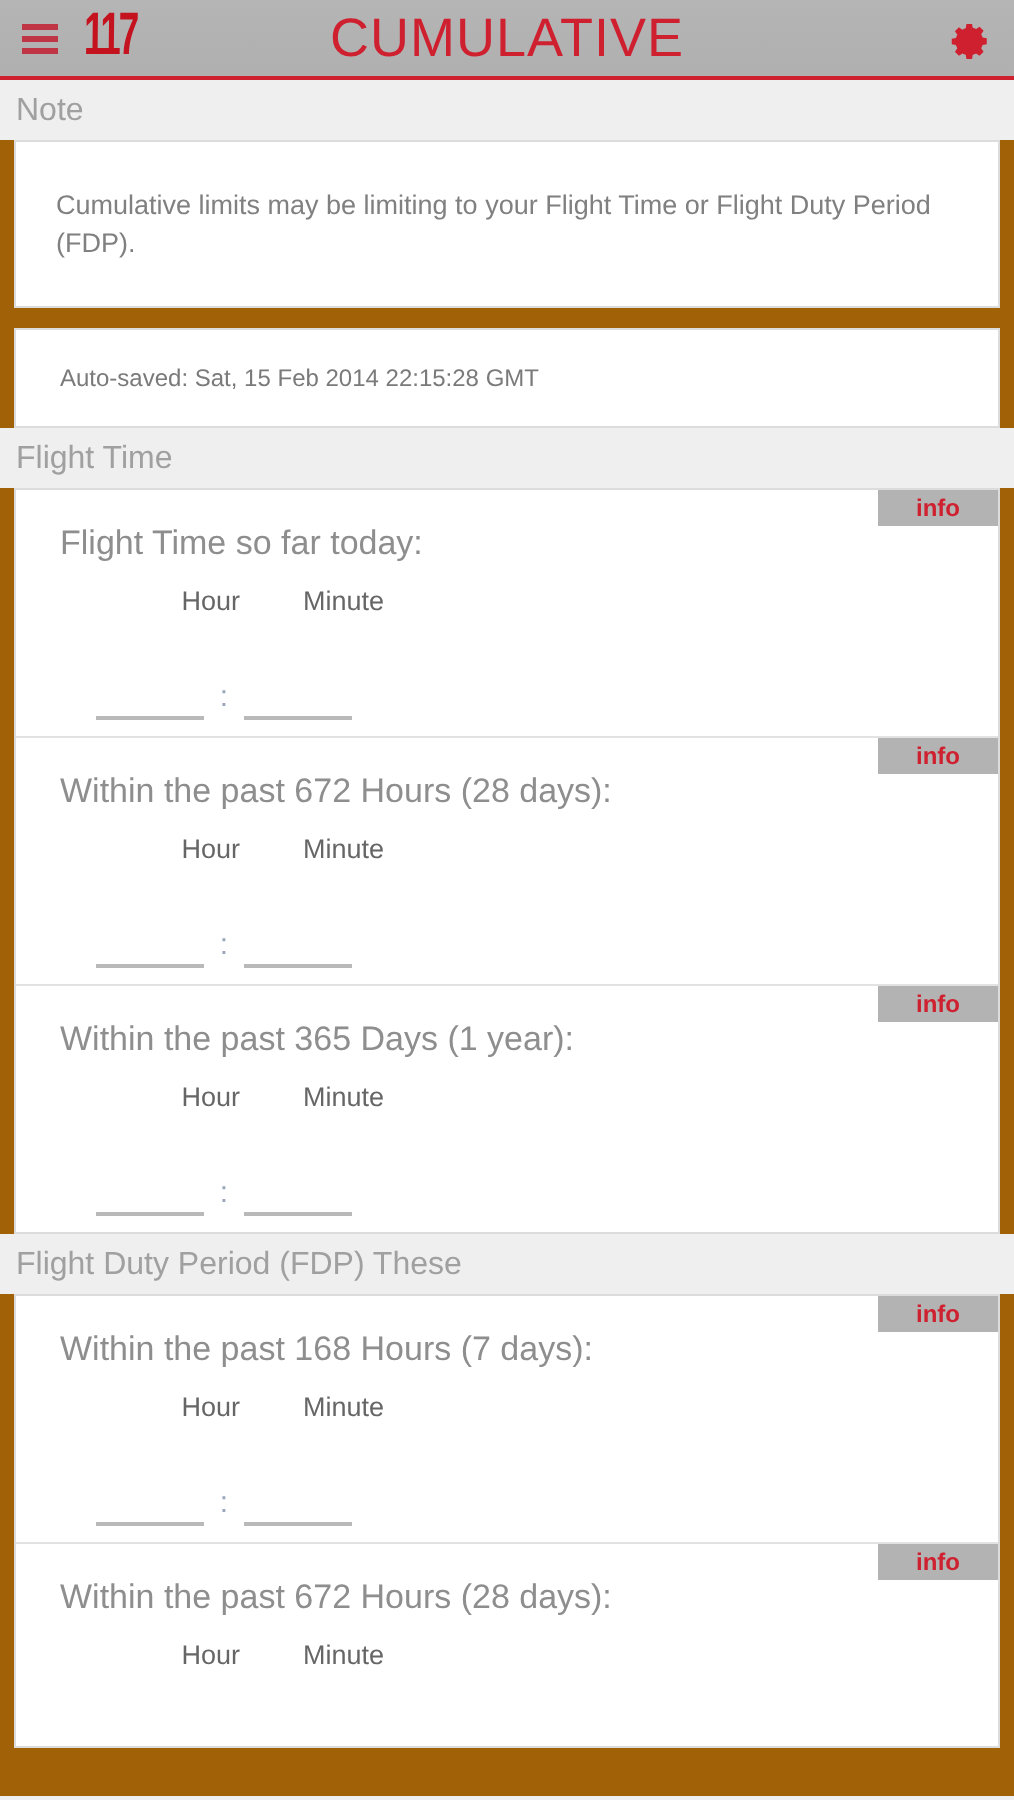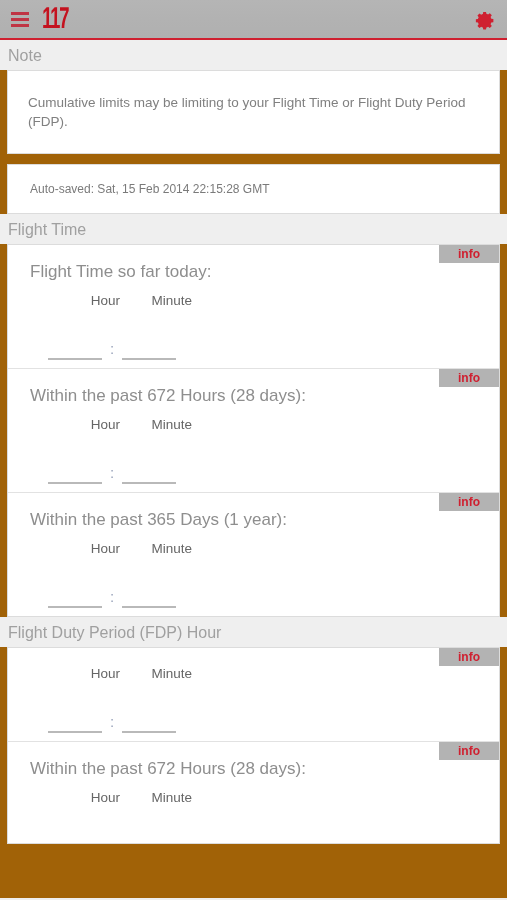--- a/index.html
+++ b/index.html
@@ -195,20 +195,21 @@
 </head>
 <body>
 
 <div class="appbar">
   <div class="menu-btn">
     <i></i>
     <i></i>
     <i></i>
   </div>
   <div class="brand">117</div>
+  <div class="apptitle">CUMULATIVE</div>
   <div class="gear-btn">
     <svg width="21" height="21" viewBox="0 0 24 24">
       <path fill="#cf2030" d="M12 8.2a3.8 3.8 0 1 0 0 7.6 3.8 3.8 0 0 0 0-7.6zm0 5.6a1.8 1.8 0 1 1 0-3.6 1.8 1.8 0 0 1 0 3.6z"></path>
       <path fill="#cf2030" d="M21 13.6v-3.2l-2.4-.4a6.9 6.9 0 0 0-.8-1.9l1.4-2-2.3-2.3-2 1.4a6.9 6.9 0 0 0-1.9-.8L12.6 2.3h-3.2L9 4.7a6.9 6.9 0 0 0-1.9.8l-2-1.4-2.3 2.3 1.4 2a6.9 6.9 0 0 0-.8 1.9l-2.4.4v3.2l2.4.4c.18.67.46 1.3.8 1.9l-1.4 2 2.3 2.3 2-1.4c.6.34 1.23.62 1.9.8l.4 2.4h3.2l.4-2.4c.67-.18 1.3-.46 1.9-.8l2 1.4 2.3-2.3-1.4-2c.34-.6.62-1.23.8-1.9l2.4-.4z"></path>
     </svg>
   </div>
 </div>
 
 <div class="page">
 
@@ -262,25 +263,26 @@
       </div>
       <div class="time-row">
         <input class="tinput" type="text" value="" style="">
         <div class="colon">:</div>
         <input class="tinput" type="text" value="" style="">
       </div>
     </div>
 
   </div>
 
-  <div class="section-title">Flight Duty Period (FDP) Hour</div>
+  <div class="section-title">Flight Duty Period (FDP) These</div>
   <div class="card">
 
     <div class="group">
       <button class="info-btn">info</button>
+      <div class="group-label">Within the past 168 Hours (7 days):</div>
       <div class="col-heads">
         <span class="ch-hour">Hour</span>
         <span class="ch-min">Minute</span>
       </div>
       <div class="time-row">
         <input class="tinput" type="text" value="" style="">
         <div class="colon">:</div>
         <input class="tinput" type="text" value="" style="">
       </div>
     </div>

